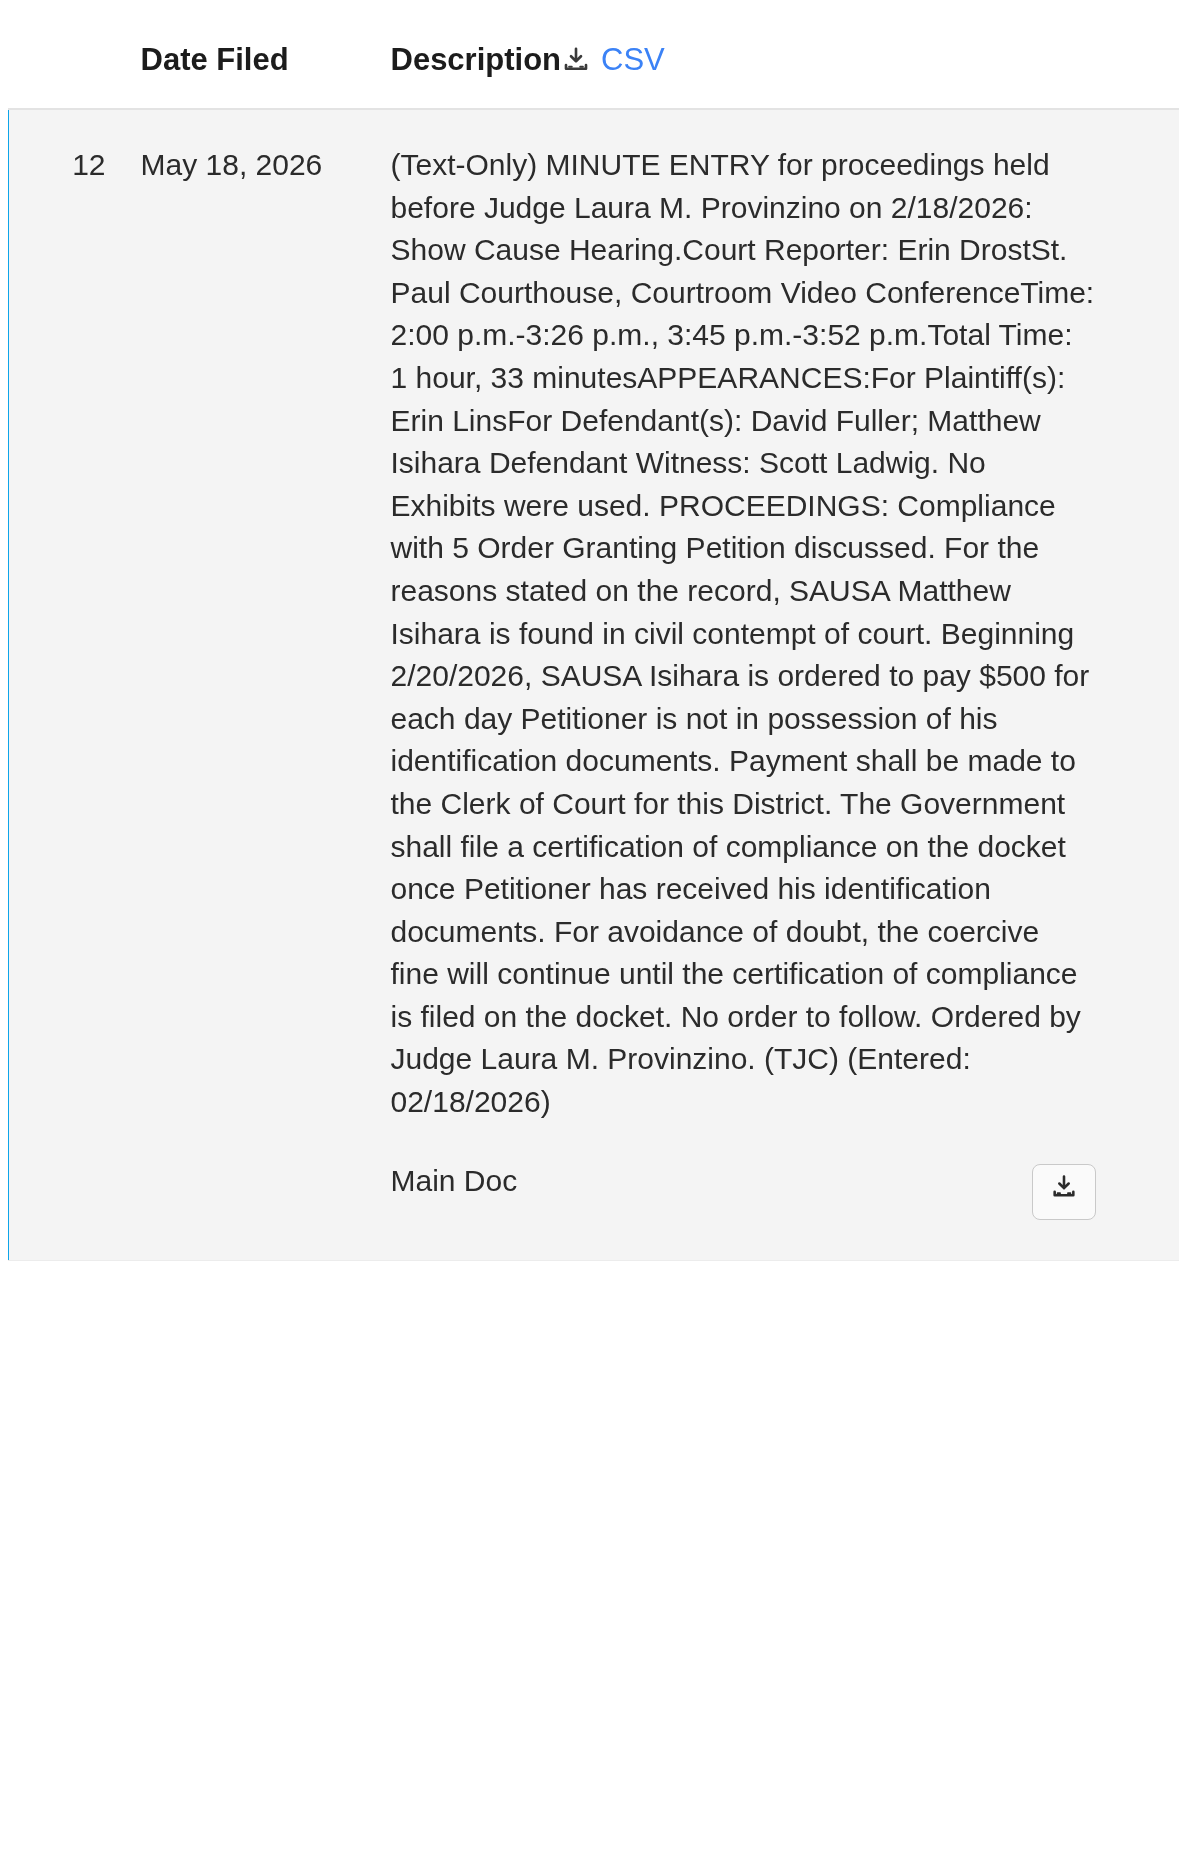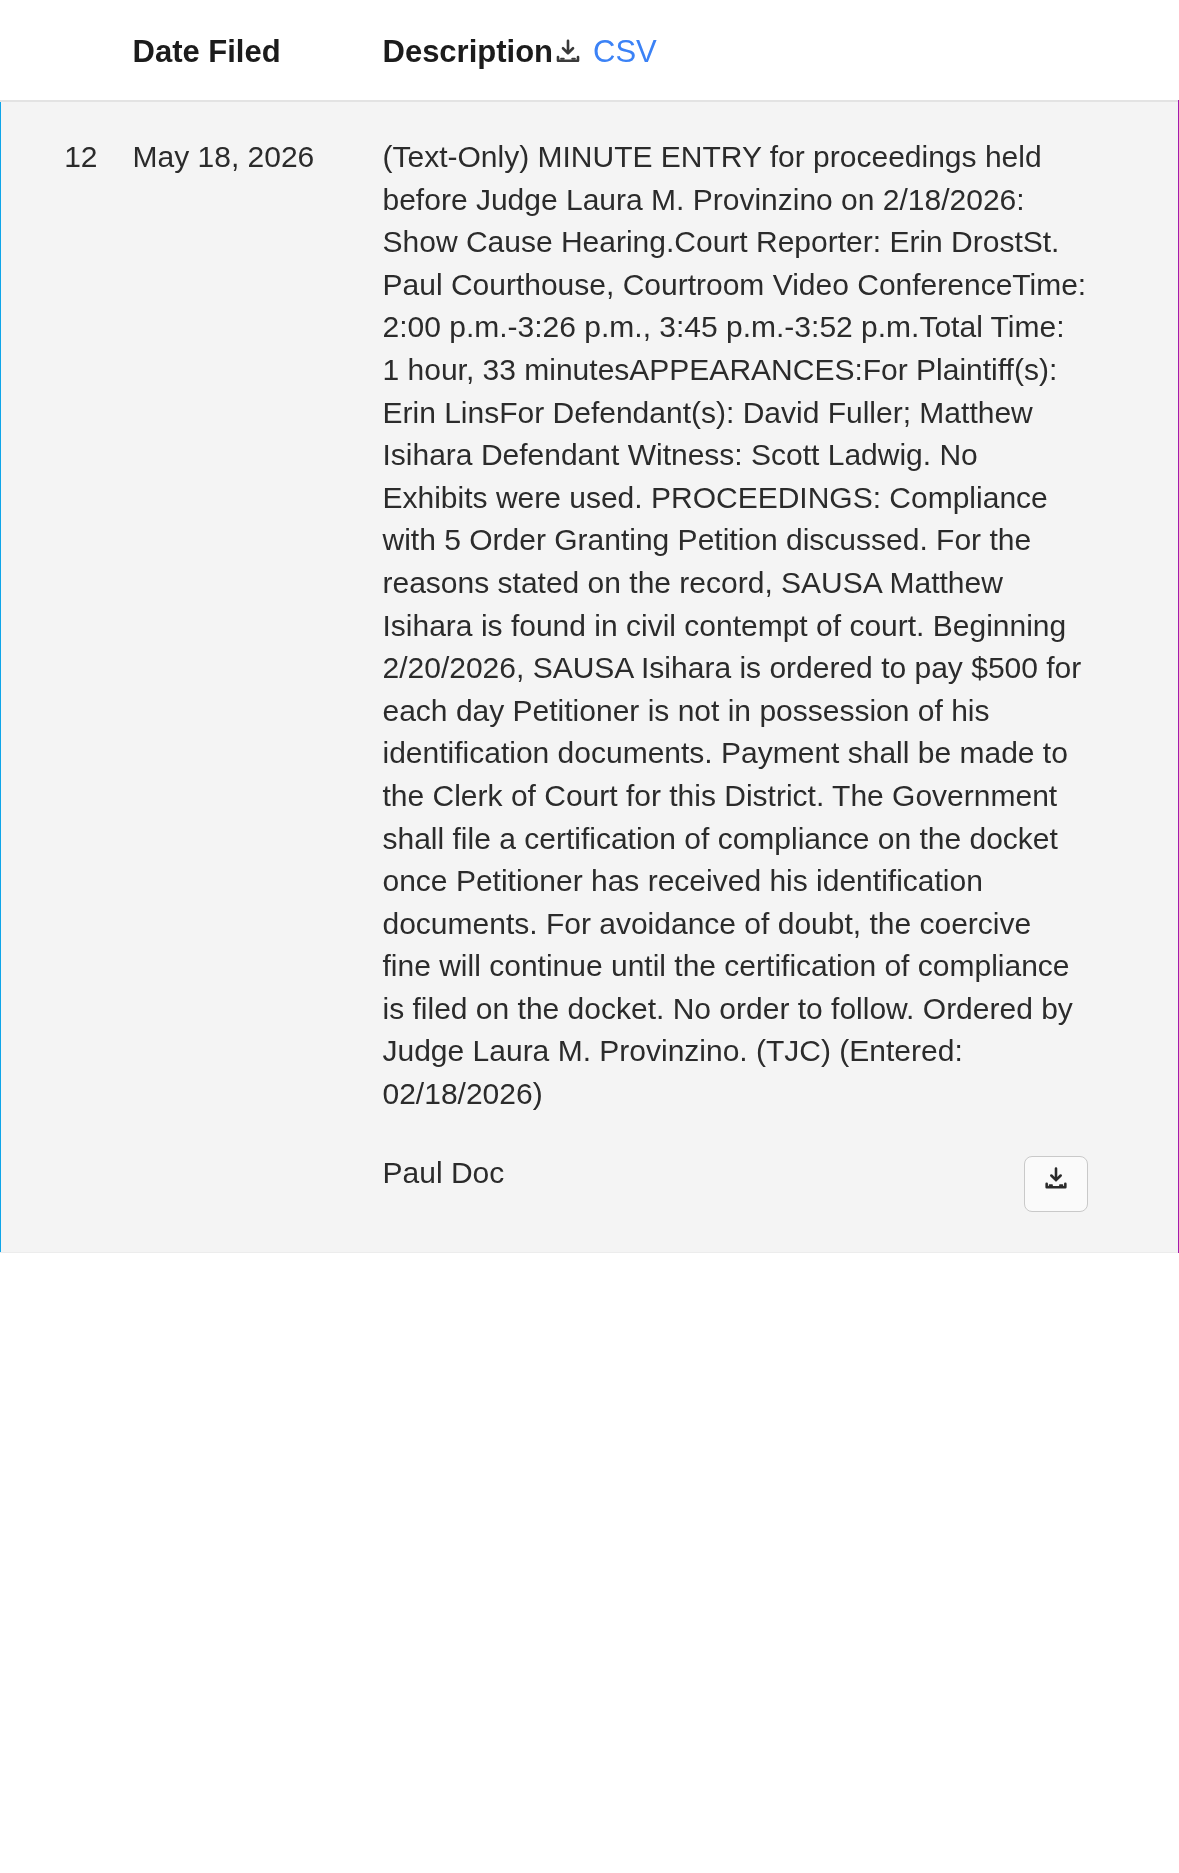--- a/index.html
+++ b/index.html
@@ -9,21 +9,21 @@
     width: 1179px;
   }
   body {
     font-family: "Liberation Sans", sans-serif;
     color: #1a1a1a;
     -webkit-font-smoothing: antialiased;
   }
   .docket-wrap {
     width: 1179px;
     box-sizing: border-box;
-    padding: 0;
+    padding: 8px;
   }
   table.docket-table {
     width: 100%;
     border-collapse: collapse;
     table-layout: fixed;
   }
   col.c-num { width: 132px; }
   col.c-date { width: 250px; }
   col.c-desc { width: 797px; }
 
@@ -160,21 +160,21 @@
         </th>
       </tr>
     </thead>
     <tbody>
       <tr>
         <td class="cell-num">12</td>
         <td class="cell-date">May 18, 2026</td>
         <td class="cell-desc">
           <p class="desc-text">(Text-Only) MINUTE ENTRY for proceedings held before Judge Laura M. Provinzino on 2/18/2026: Show Cause Hearing.Court Reporter: Erin DrostSt. Paul Courthouse, Courtroom Video ConferenceTime: 2:00 p.m.-3:26 p.m., 3:45 p.m.-3:52 p.m.Total Time: 1 hour, 33 minutesAPPEARANCES:For Plaintiff(s): Erin LinsFor Defendant(s): David Fuller; Matthew Isihara Defendant Witness: Scott Ladwig. No Exhibits were used. PROCEEDINGS: Compliance with 5 Order Granting Petition discussed. For the reasons stated on the record, SAUSA Matthew Isihara is found in civil contempt of court. Beginning 2/20/2026, SAUSA Isihara is ordered to pay $500 for each day Petitioner is not in possession of his identification documents. Payment shall be made to the Clerk of Court for this District. The Government shall file a certification of compliance on the docket once Petitioner has received his identification documents. For avoidance of doubt, the coercive fine will continue until the certification of compliance is filed on the docket. No order to follow. Ordered by Judge Laura M. Provinzino. (TJC) (Entered: 02/18/2026)</p>
           <div class="doc-row">
-            <div class="doc-label">Paul Doc</div>
+            <div class="doc-label">Main Doc</div>
             <div class="dl-button">
               <span>
                 <svg width="28" height="28" viewBox="0 0 24 24" aria-hidden="true">
                   <path d="M12 3 L12 13 M12 13 L8 9 M12 13 L16 9" stroke="#2b2b2b" stroke-width="2.2" fill="none" stroke-linecap="round" stroke-linejoin="round"></path>
                   <path d="M4 16 L4 19 L20 19 L20 16" stroke="#2b2b2b" stroke-width="2.2" fill="none" stroke-linecap="round" stroke-linejoin="round"></path>
                   <path d="M6.5 17.4 L8.6 17.4 M15.4 17.4 L17.5 17.4" stroke="#2b2b2b" stroke-width="1.6" stroke-linecap="round"></path>
                 </svg>
               </span>
             </div>
           </div>

